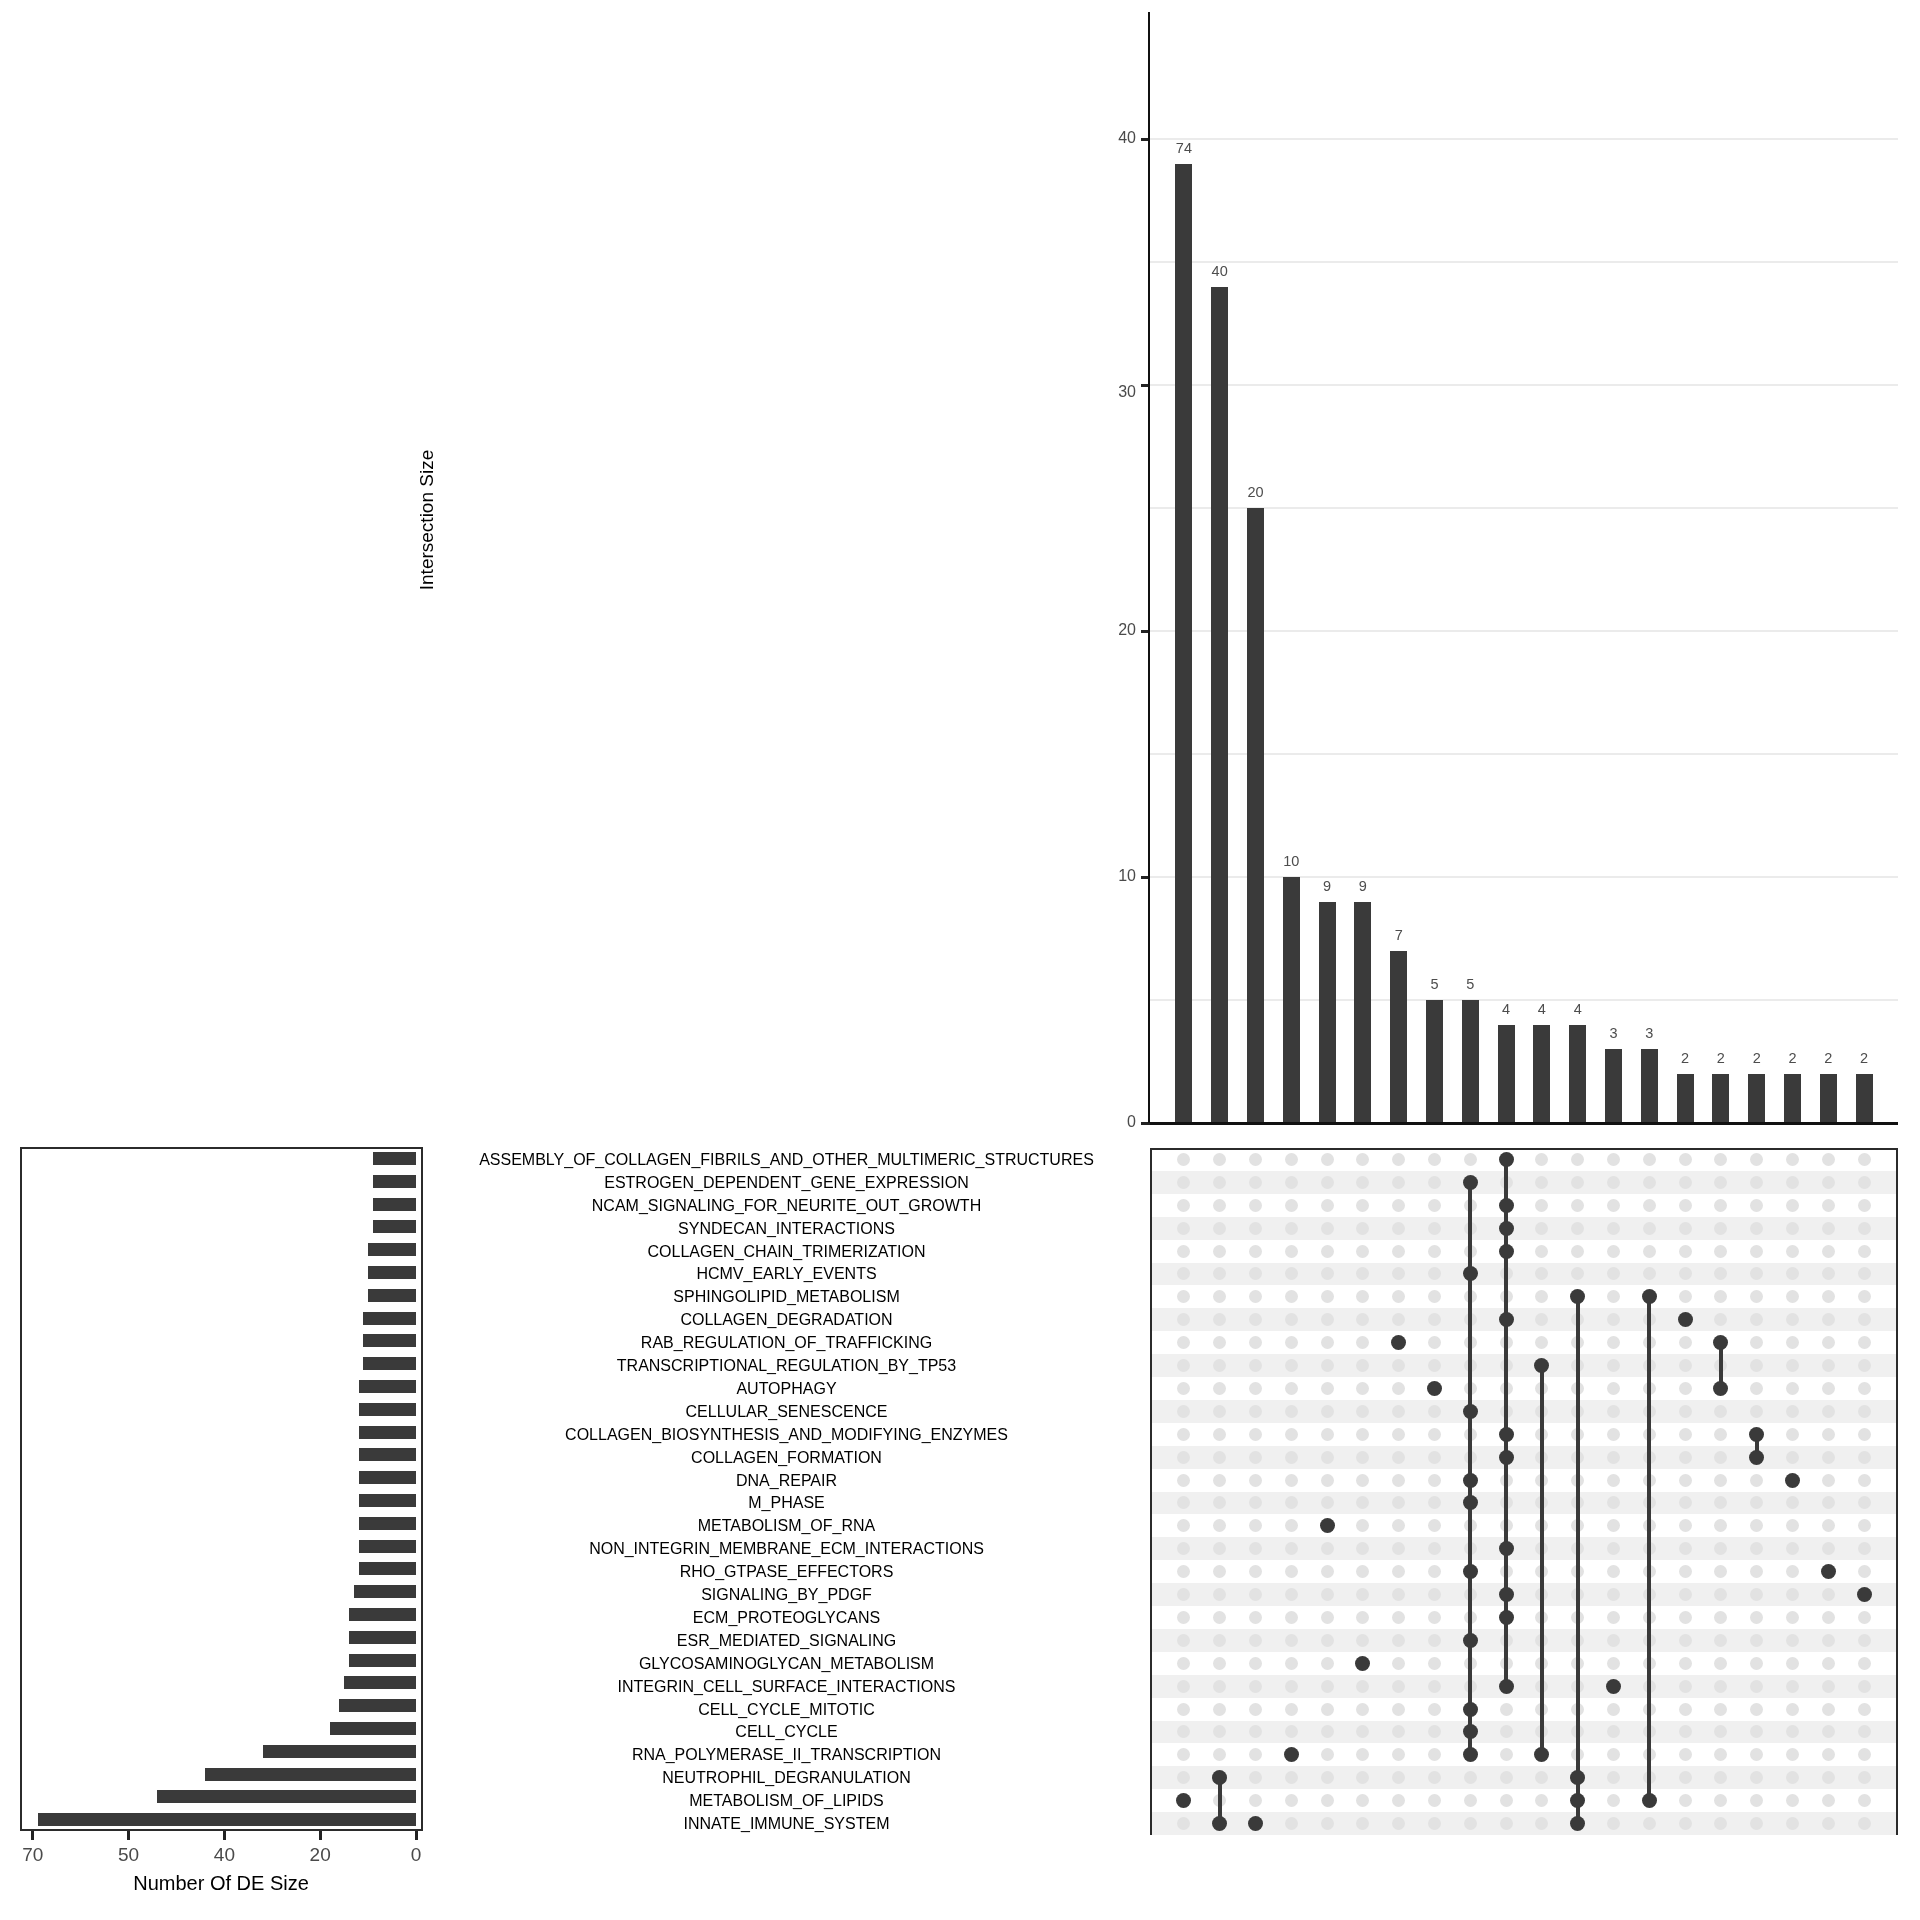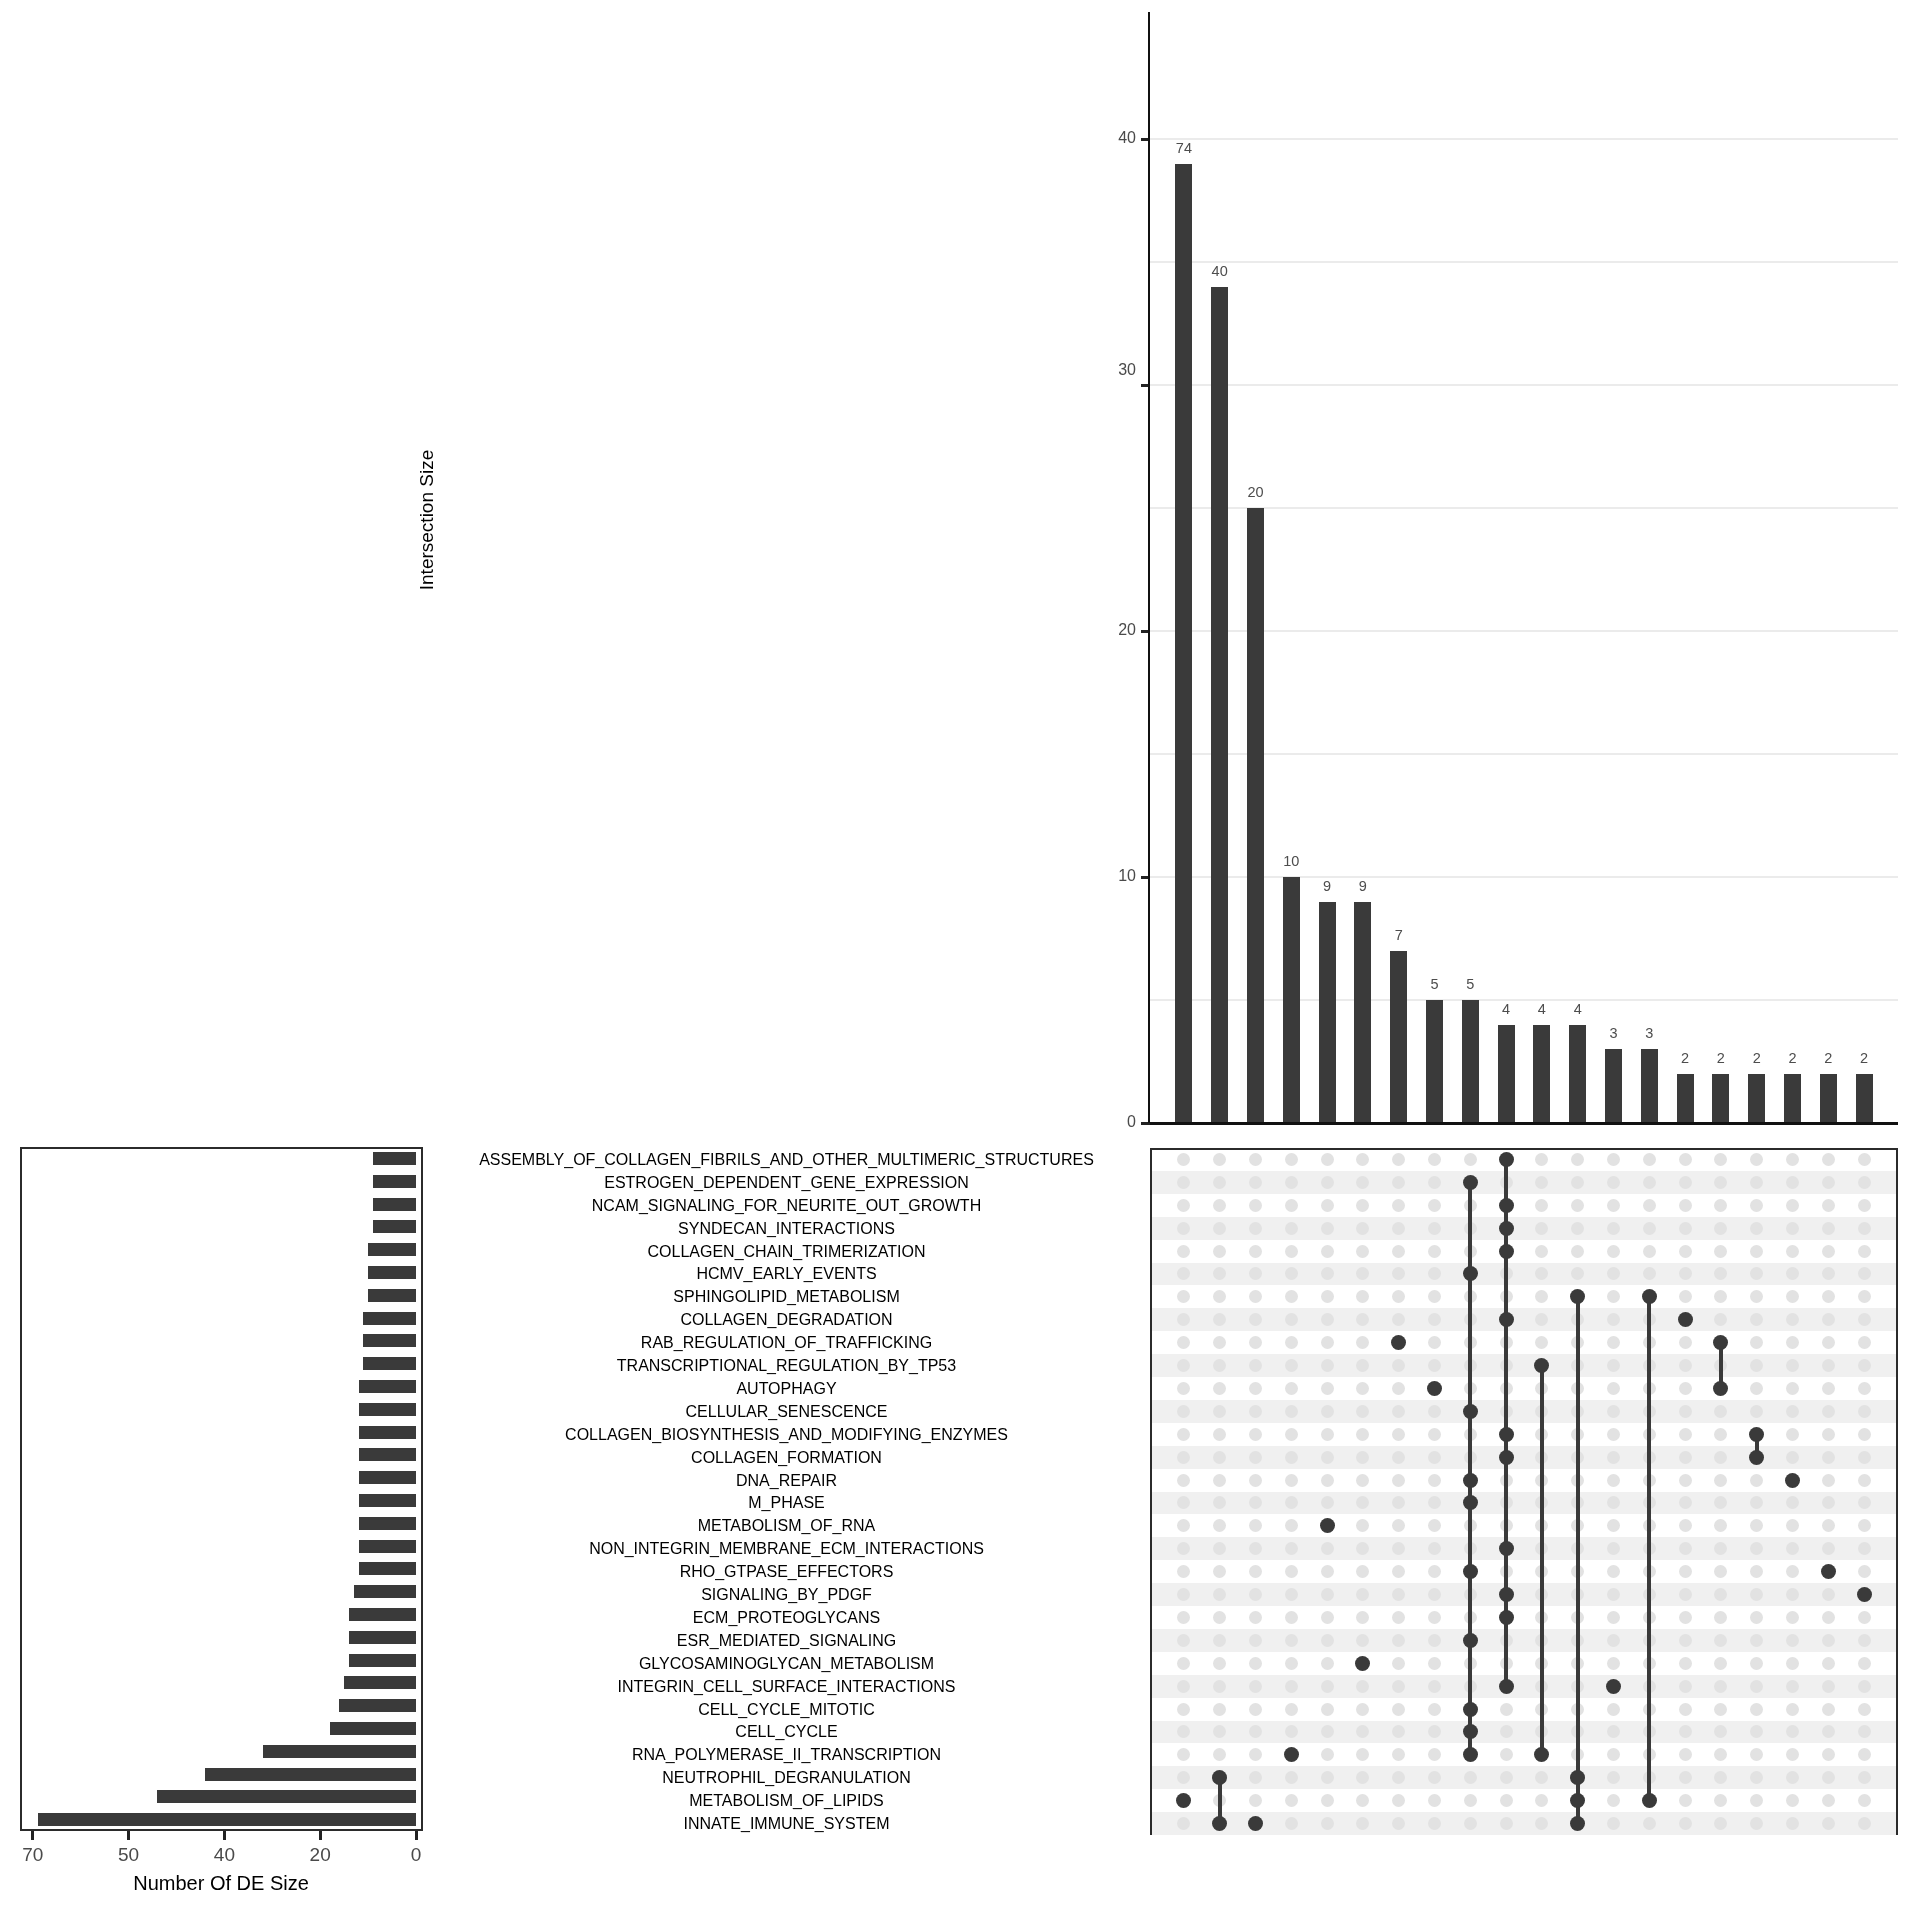--- a/index.html
+++ b/index.html
@@ -43,21 +43,21 @@
       <div class="gridline" style="left: 1150px; top: 384px; width: 748px;"></div>
       <div class="gridline" style="left: 1150px; top: 261px; width: 748px;"></div>
       <div class="gridline" style="left: 1150px; top: 138px; width: 748px;"></div>
       <div class="ytick-mark" style="left: 1141px; top: 1121.5px; width: 9px; height: 3px;"></div>
       <div class="ytick-label" style="left: 1092px; top: 1113px; width: 44px;">0</div>
       <div class="ytick-mark" style="left: 1141px; top: 875.5px; width: 9px; height: 3px;"></div>
       <div class="ytick-label" style="left: 1092px; top: 867px; width: 44px;">10</div>
       <div class="ytick-mark" style="left: 1141px; top: 629.5px; width: 9px; height: 3px;"></div>
       <div class="ytick-label" style="left: 1092px; top: 621px; width: 44px;">20</div>
       <div class="ytick-mark" style="left: 1141px; top: 383.5px; width: 9px; height: 3px;"></div>
-      <div class="ytick-label" style="left: 1092px; top: 361px; width: 44px;">30</div>
+      <div class="ytick-label" style="left: 1092px; top: 383px; width: 44px;">30</div>
       <div class="ytick-mark" style="left: 1141px; top: 137.5px; width: 9px; height: 3px;"></div>
       <div class="ytick-label" style="left: 1092px; top: 129px; width: 44px;">40</div>
       <div class="axis-line" style="left: 1148px; top: 12px; width: 2px; height: 1111px;"></div>
       <div class="ybar" style="left: 1175.4px; top: 163.6px; width: 17px; height: 959.4px;"></div>
       <div class="bar-value" style="left: 1163.9px; top: 139.6px; width: 40px;">74</div>
       <div class="ybar" style="left: 1211.2px; top: 286.6px; width: 17px; height: 836.4px;"></div>
       <div class="bar-value" style="left: 1199.7px; top: 262.6px; width: 40px;">40</div>
       <div class="ybar" style="left: 1247px; top: 508px; width: 17px; height: 615px;"></div>
       <div class="bar-value" style="left: 1235.5px; top: 484px; width: 40px;">20</div>
       <div class="ybar" style="left: 1282.8px; top: 877px; width: 17px; height: 246px;"></div>

